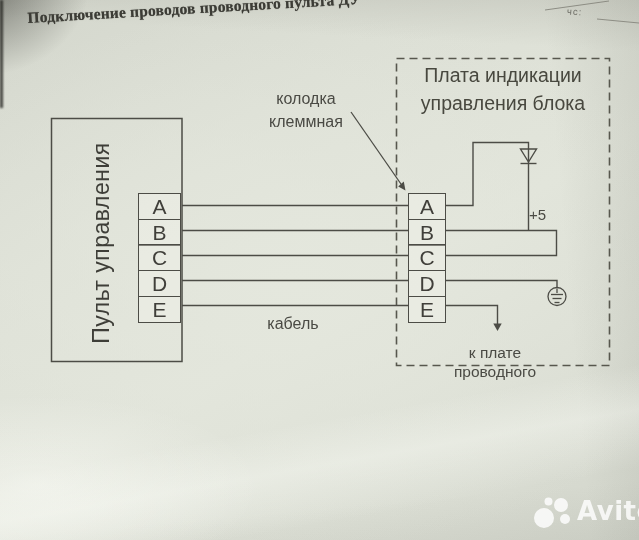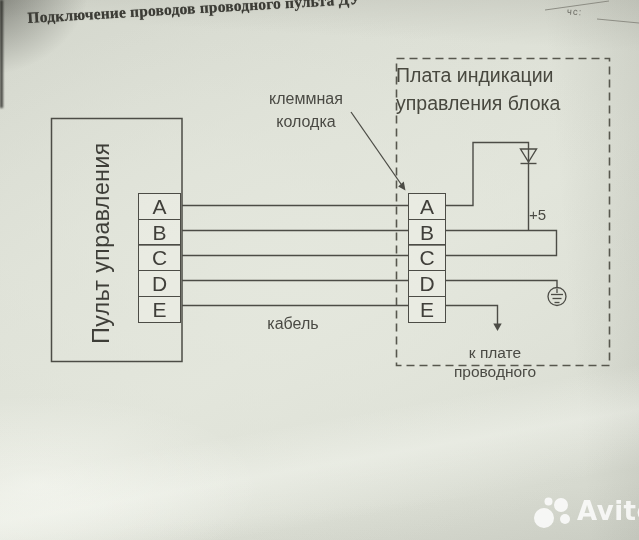--- a/index.html
+++ b/index.html
@@ -28,21 +28,21 @@
   #doc-title{
     left:27px; top:9px; width:380px;
     font-family:"Liberation Serif", serif; font-weight:bold; font-size:15.5px;
     color:#3c3c36; letter-spacing:0.2px; transform:rotate(-3.3deg); transform-origin:0 0;
     text-shadow:0 0 0.7px rgba(60,60,54,0.75); white-space:nowrap;
   }
   #corner-note{
     left:567px; top:6px; font-size:9.5px; color:#6e6e66;
     transform:rotate(4deg); letter-spacing:1px;
   }
-  #right-box-title{left:396px; top:61px; width:214px; 
+  #right-box-title{left:396px; top:61px; width:214px; text-align:center;
     font-size:19.5px; line-height:28px; color:#48483f;}
   #callout-label{left:249px; top:88px; width:114px; text-align:center;
     font-size:16px; line-height:22.5px;}
   #cable-label{left:236px; top:313px; width:114px; text-align:center;
     font-size:16px; line-height:22.5px;}
   #to-board-label{left:427px; top:343px; width:136px; text-align:center;
     font-size:15.5px; line-height:19px;}
   #plus5-label{left:529px; top:206px; font-size:15px;}
   #left-box-label{
     left:101px; top:243px; font-size:23px; color:#3e3e38; white-space:nowrap;
@@ -119,22 +119,22 @@
 
   <div id="doc-title" class="txt">Подключение проводов проводного пульта ДУ</div>
   <div id="corner-note" class="txt">чс:</div>
 
   <div id="right-box-title" class="txt">
     <div>Плата индикации</div>
     <div>управления блока</div>
   </div>
 
   <div id="callout-label" class="txt">
+    <div>колодка</div>
     <div>клеммная</div>
-    <div>колодка</div>
   </div>
 
   <div id="cable-label" class="txt">
     <div>кабель</div>
   </div>
 
   <div id="to-board-label" class="txt">
     <div>к плате</div>
     <div>проводного</div>
   </div>

